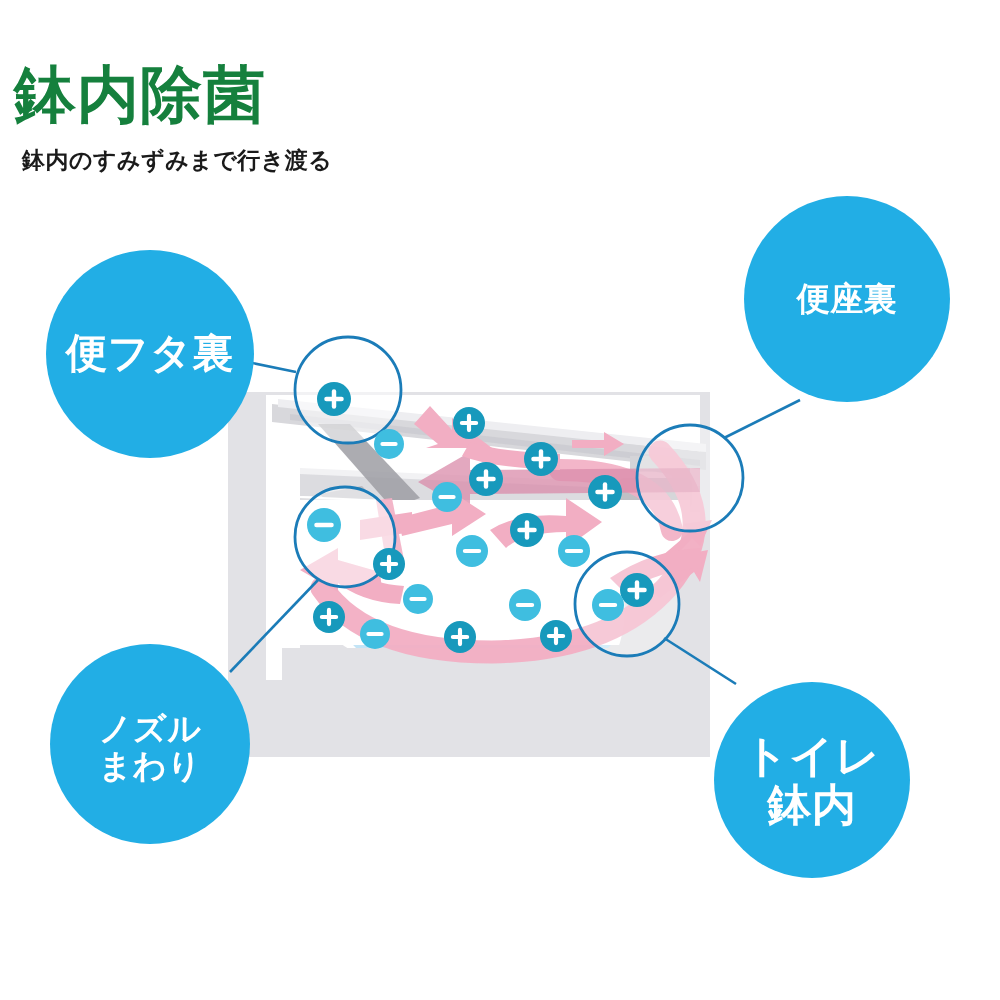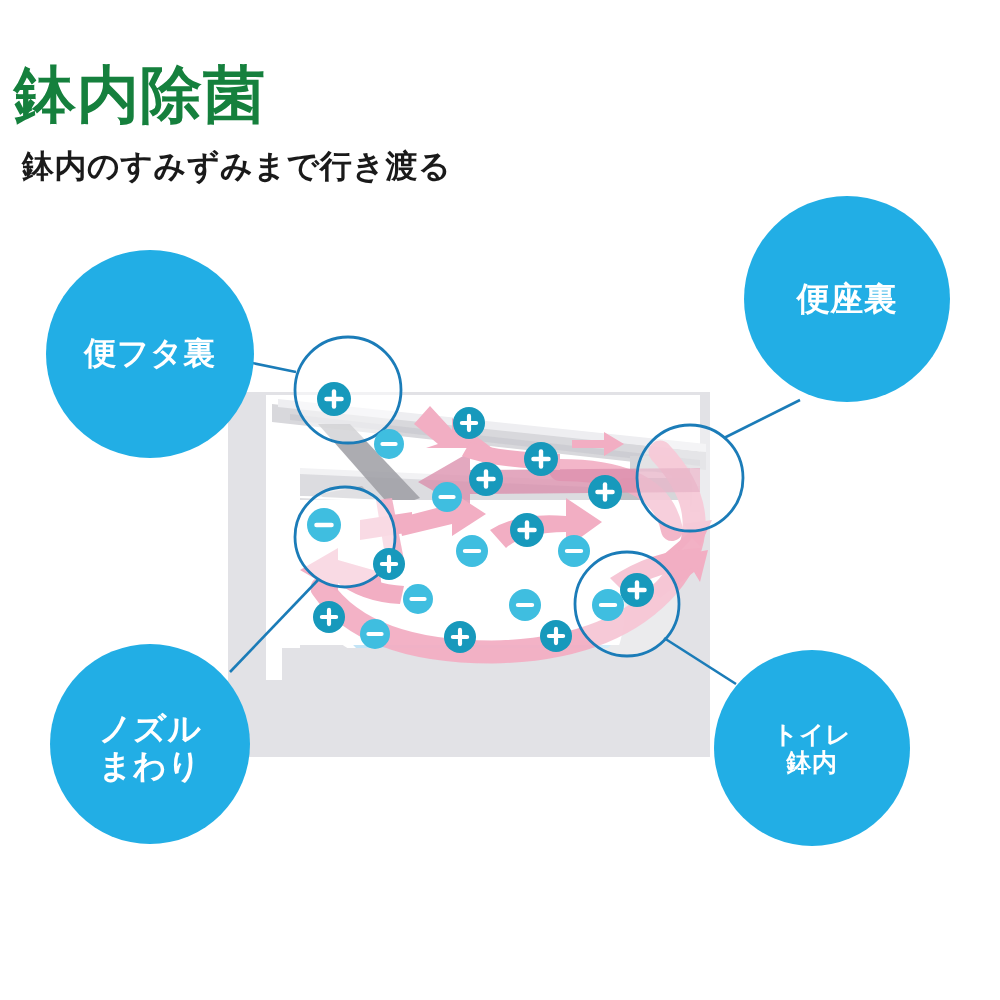--- a/index.html
+++ b/index.html
@@ -28,21 +28,21 @@
     color: #15803d;
     letter-spacing: 1px;
     line-height: 1.2;
     white-space: nowrap;
     margin-top: 48px;
   }
   #subtitle {
     position: absolute;
     left: 22px;
     top: 145px;
-    font-size: 32px;
+    font-size: 23px;
     font-weight: bold;
     color: #1a1a1a;
     letter-spacing: 0.5px;
     white-space: nowrap;
   }
   #caption {
     position: absolute;
     left: 340px;
     top: 767px;
     font-size: 27px;
@@ -65,24 +65,24 @@
     display: flex;
     align-items: center;
     justify-content: center;
     text-align: center;
     font-weight: bold;
     line-height: 1.12;
     letter-spacing: 0.5px;
     box-sizing: border-box;
   }
   .callout span { display: block; white-space: pre-line; }
-  #callout-lid   { left: 46px;  top: 250px; width: 208px; height: 208px; font-size: 32px; }
+  #callout-lid   { left: 46px;  top: 250px; width: 208px; height: 208px; font-size: 41px; }
   #callout-seat  { left: 744px; top: 196px; width: 206px; height: 206px; font-size: 33px; }
   #callout-nozzle{ left: 50px;  top: 644px; width: 200px; height: 200px; font-size: 33px; }
-  #callout-bowl  { left: 714px; top: 650px; width: 196px; height: 196px; font-size: 25px; }
+  #callout-bowl  { left: 714px; top: 682px; width: 196px; height: 196px; font-size: 44px; }
 </style>
 </head>
 <body>
 
 <div id="page">
 
   <div id="title">鉢内除菌</div>
   <div id="subtitle">鉢内のすみずみまで行き渡る</div>
 
   <svg class="stage" viewBox="0 0 1000 1000">

